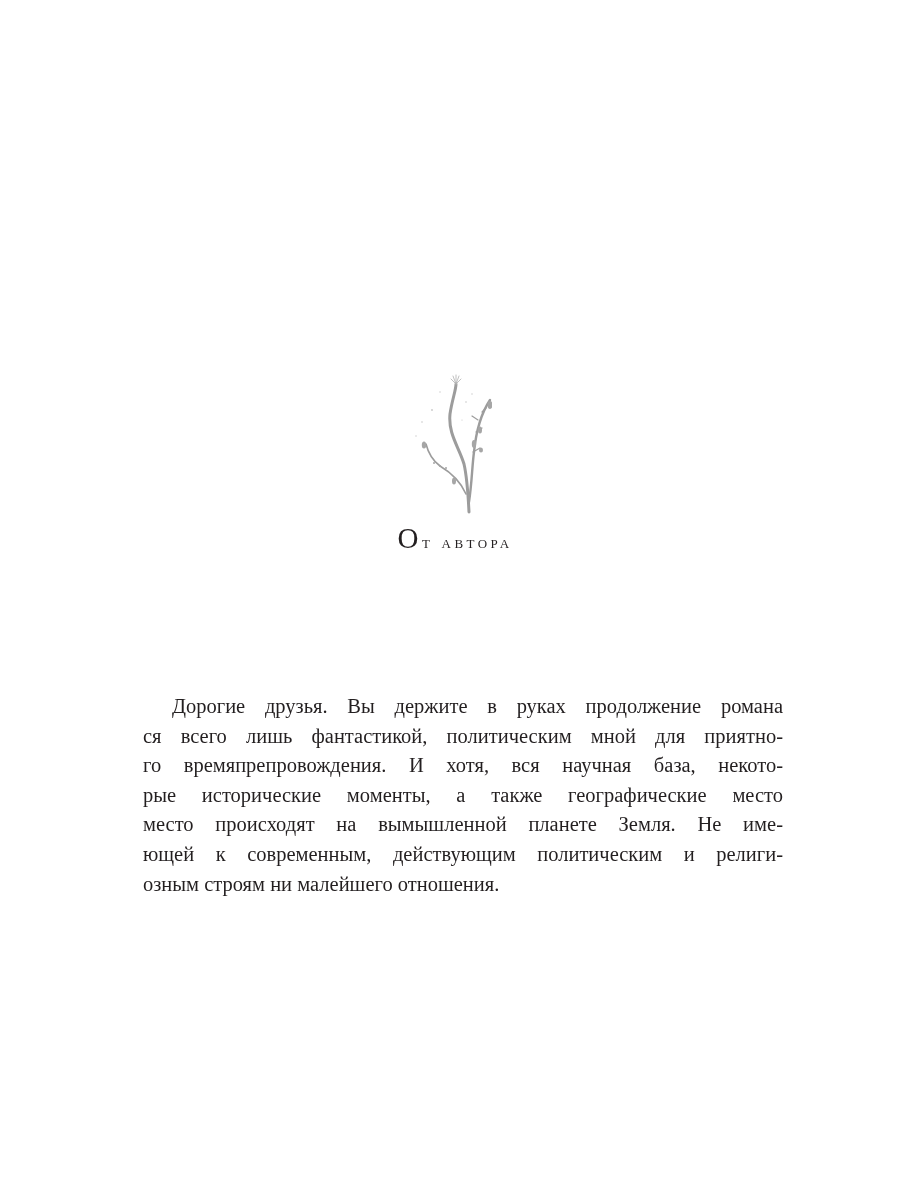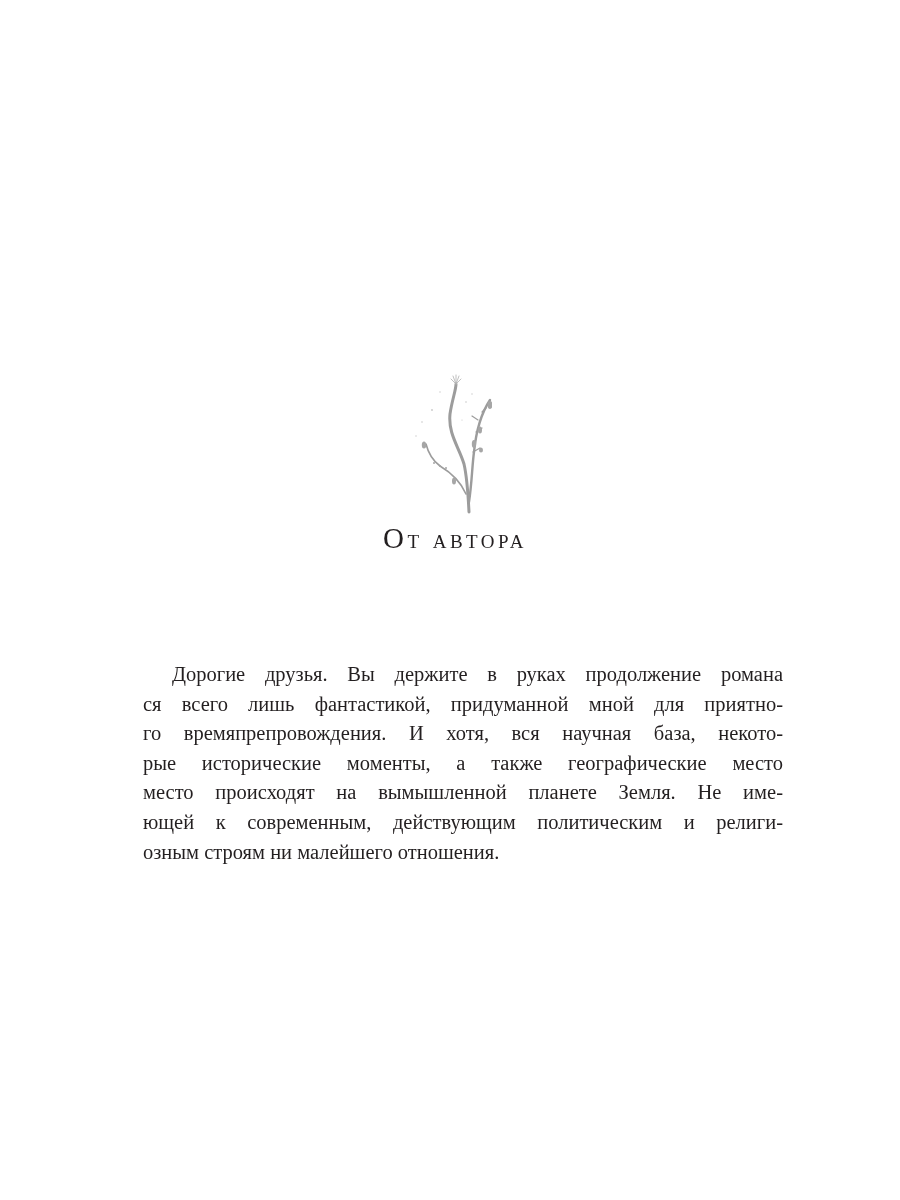--- a/index.html
+++ b/index.html
@@ -33,28 +33,28 @@
       font-variant: small-caps;
       color: #231f20;
       line-height: 40px;
       padding-left: 10px;
       box-sizing: border-box;
     }
     .chapter-title .cap {
       font-size: 29px;
     }
     .chapter-title .rest {
-      font-size: 27px;
+      font-size: 19px;
       text-transform: lowercase;
       font-variant: small-caps;
     }
     .body-text {
       position: absolute;
       left: 143px;
-      top: 660px;
+      top: 692px;
       width: 640px;
     }
     .line {
       display: block;
       height: 29.6px;
       line-height: 29.6px;
       font-size: 20.5px;
       white-space: nowrap;
       text-align: justify;
       text-align-last: justify;
@@ -113,20 +113,20 @@
 
 <div class="chapter-title">
   <span class="cap">О</span><span class="rest">т автора</span>
 </div>
 
 <div class="body-text">
   <div class="paragraph">
     <span class="line indent">Дорогие друзья. Вы держите в руках продолжение романа</span>
   </div>
   <div class="paragraph">
-    <span class="line">ся всего лишь фантастикой, придуманной мной для приятно-</span>
+    <span class="line">ся всего лишь фантастикой, политическим мной для приятно-</span>
     <span class="line">го времяпрепровождения. И хотя, вся научная база, некото-</span>
     <span class="line">рые исторические моменты, а также географические место</span>
     <span class="line">место происходят на вымышленной планете Земля. Не име-</span>
     <span class="line">ющей к современным, действующим политическим и религи-</span>
     <span class="line last">озным строям ни малейшего отношения.</span>
   </div>
 </div>
 
 </body></html>

